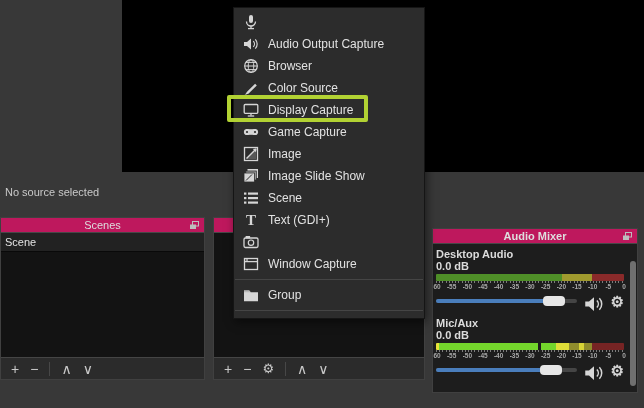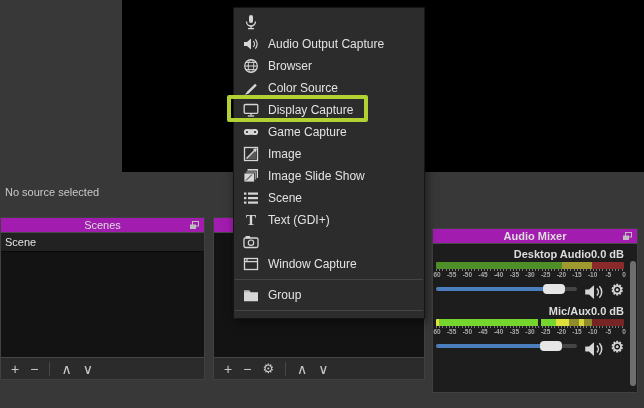--- a/index.html
+++ b/index.html
@@ -11,38 +11,38 @@
     color:#dcdcdc; -webkit-font-smoothing:antialiased;
   }
   .preview { position:absolute; left:122px; top:0; width:522px; height:172px; background:#000; }
   .status-text { position:absolute; left:5px; top:186px; font-size:11px; color:#c9c9c9; }
 
   
   .panel { position:absolute; display:flex; flex-direction:column; background:#131313; border:1px solid #404040; }
   .panel-scenes { left:0; top:217px; width:205px; height:163px; }
   .panel-sources { left:213px; top:217px; width:212px; height:163px; }
   .panel-mixer  { left:432px; top:228px; width:206px; height:165px; background:#1d1d1d;font-weight:bold; }
-  .panel-header { flex:none; height:15px; background:#a21caf; border-bottom:1px solid #474747;
+  .panel-header { flex:none; height:15px; background:#be185d; border-bottom:1px solid #474747;
                   display:flex; align-items:center; justify-content:center; position:relative;
                   font-size:11px; color:#dedede; }
   .panel-popup { position:absolute; right:4px; top:2px; width:11px; height:11px; }
   .panel-body { flex:1; overflow:hidden; position:relative; }
   .panel-toolbar { flex:none; height:22px; background:#2b2b2b; border-top:1px solid #454545;
                    display:flex; align-items:center; gap:11px; padding:0 10px; color:#c9c9c9; }
   .tb-btn { font-size:14px; line-height:1; cursor:default; }
   .tb-btn.gear { font-size:13px; }
   .tb-divider { width:1px; height:14px; background:#474747; }
 
   .scene-row { height:19px; line-height:19px; padding-left:4px; font-size:11px; color:#e3e3e3;
                background:#222222; border-bottom:1px solid #090909; }
 
   
   .mixer-body { padding:4px 13px 0 3px; }
   .channel { margin-bottom:8px; }
-  .ch-head { display:flex; justify-content:flex-end; font-size:11px; color:#dcdcdc; margin-bottom:2px; }
+  .ch-head { display:flex; justify-content:space-between; font-size:11px; color:#dcdcdc; margin-bottom:2px;flex-direction:column; }
   .meter { height:7px; border-radius:1px; }
   .ticks { position:relative; height:10px; font-size:6.5px; color:#a8a8a8; }
   .ticks::before { content:""; position:absolute; left:0; right:0; top:0; height:2px;
                    background:repeating-linear-gradient(90deg,#7c7c7c 0 1px,transparent 1px 3.2px); }
   .tick { position:absolute; top:2px; transform:translateX(-50%); white-space:nowrap; }
   .slider-row { display:flex; align-items:center; gap:7px; height:16px; margin-top:2px; }
   .slider-wrap { flex:1; position:relative; height:10px; }
   .slider-track { position:absolute; left:0; right:0; top:3px; height:4px; background:#454545; border-radius:2px; }
   .slider-fill { position:absolute; left:0; top:3px; height:4px; border-radius:2px; }
   .slider-handle { position:absolute; top:0; width:22px; height:10px; background:#e6e6e6; border-radius:4px; }

